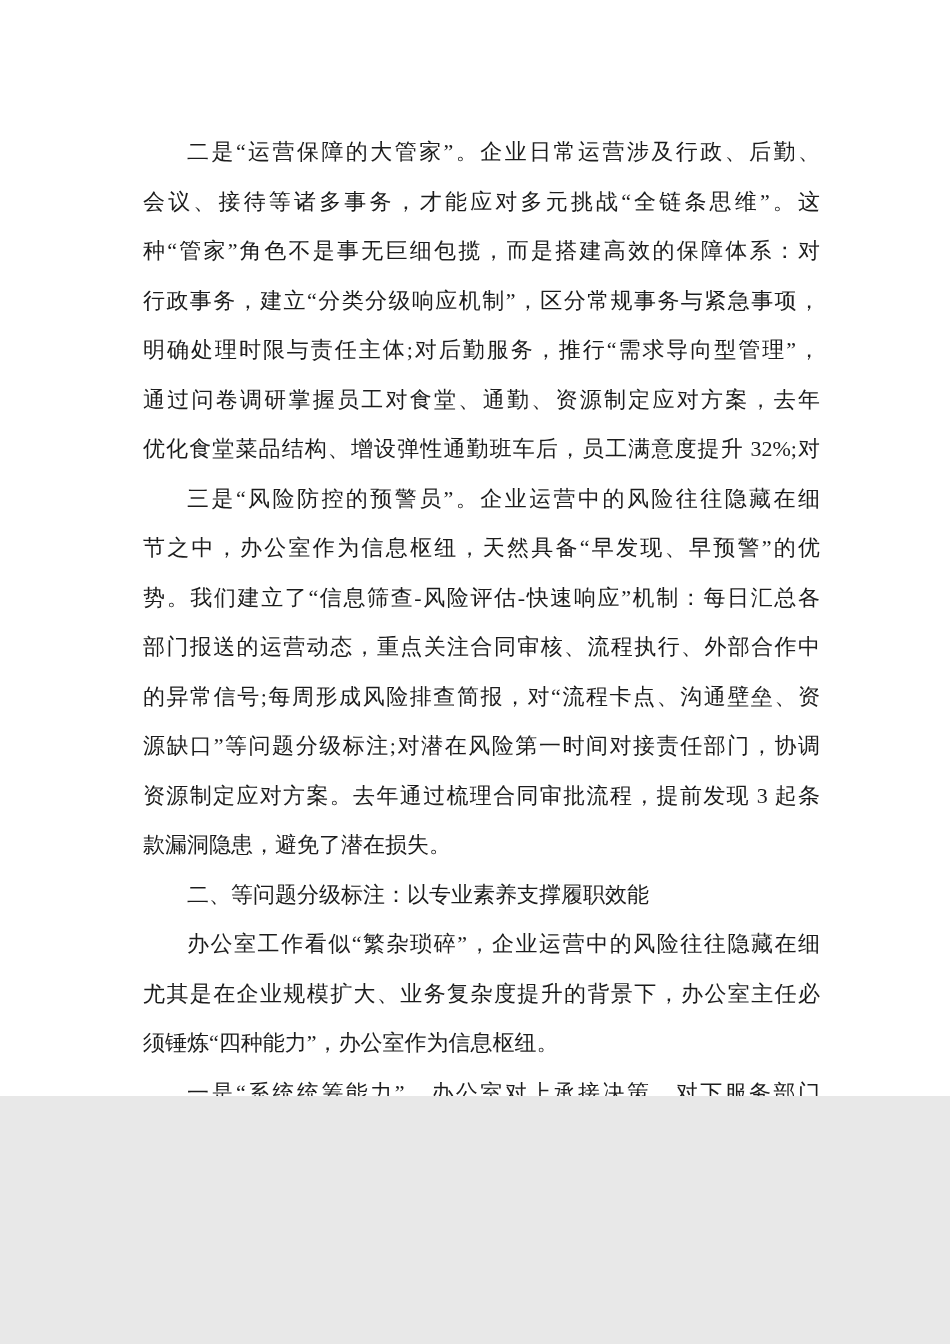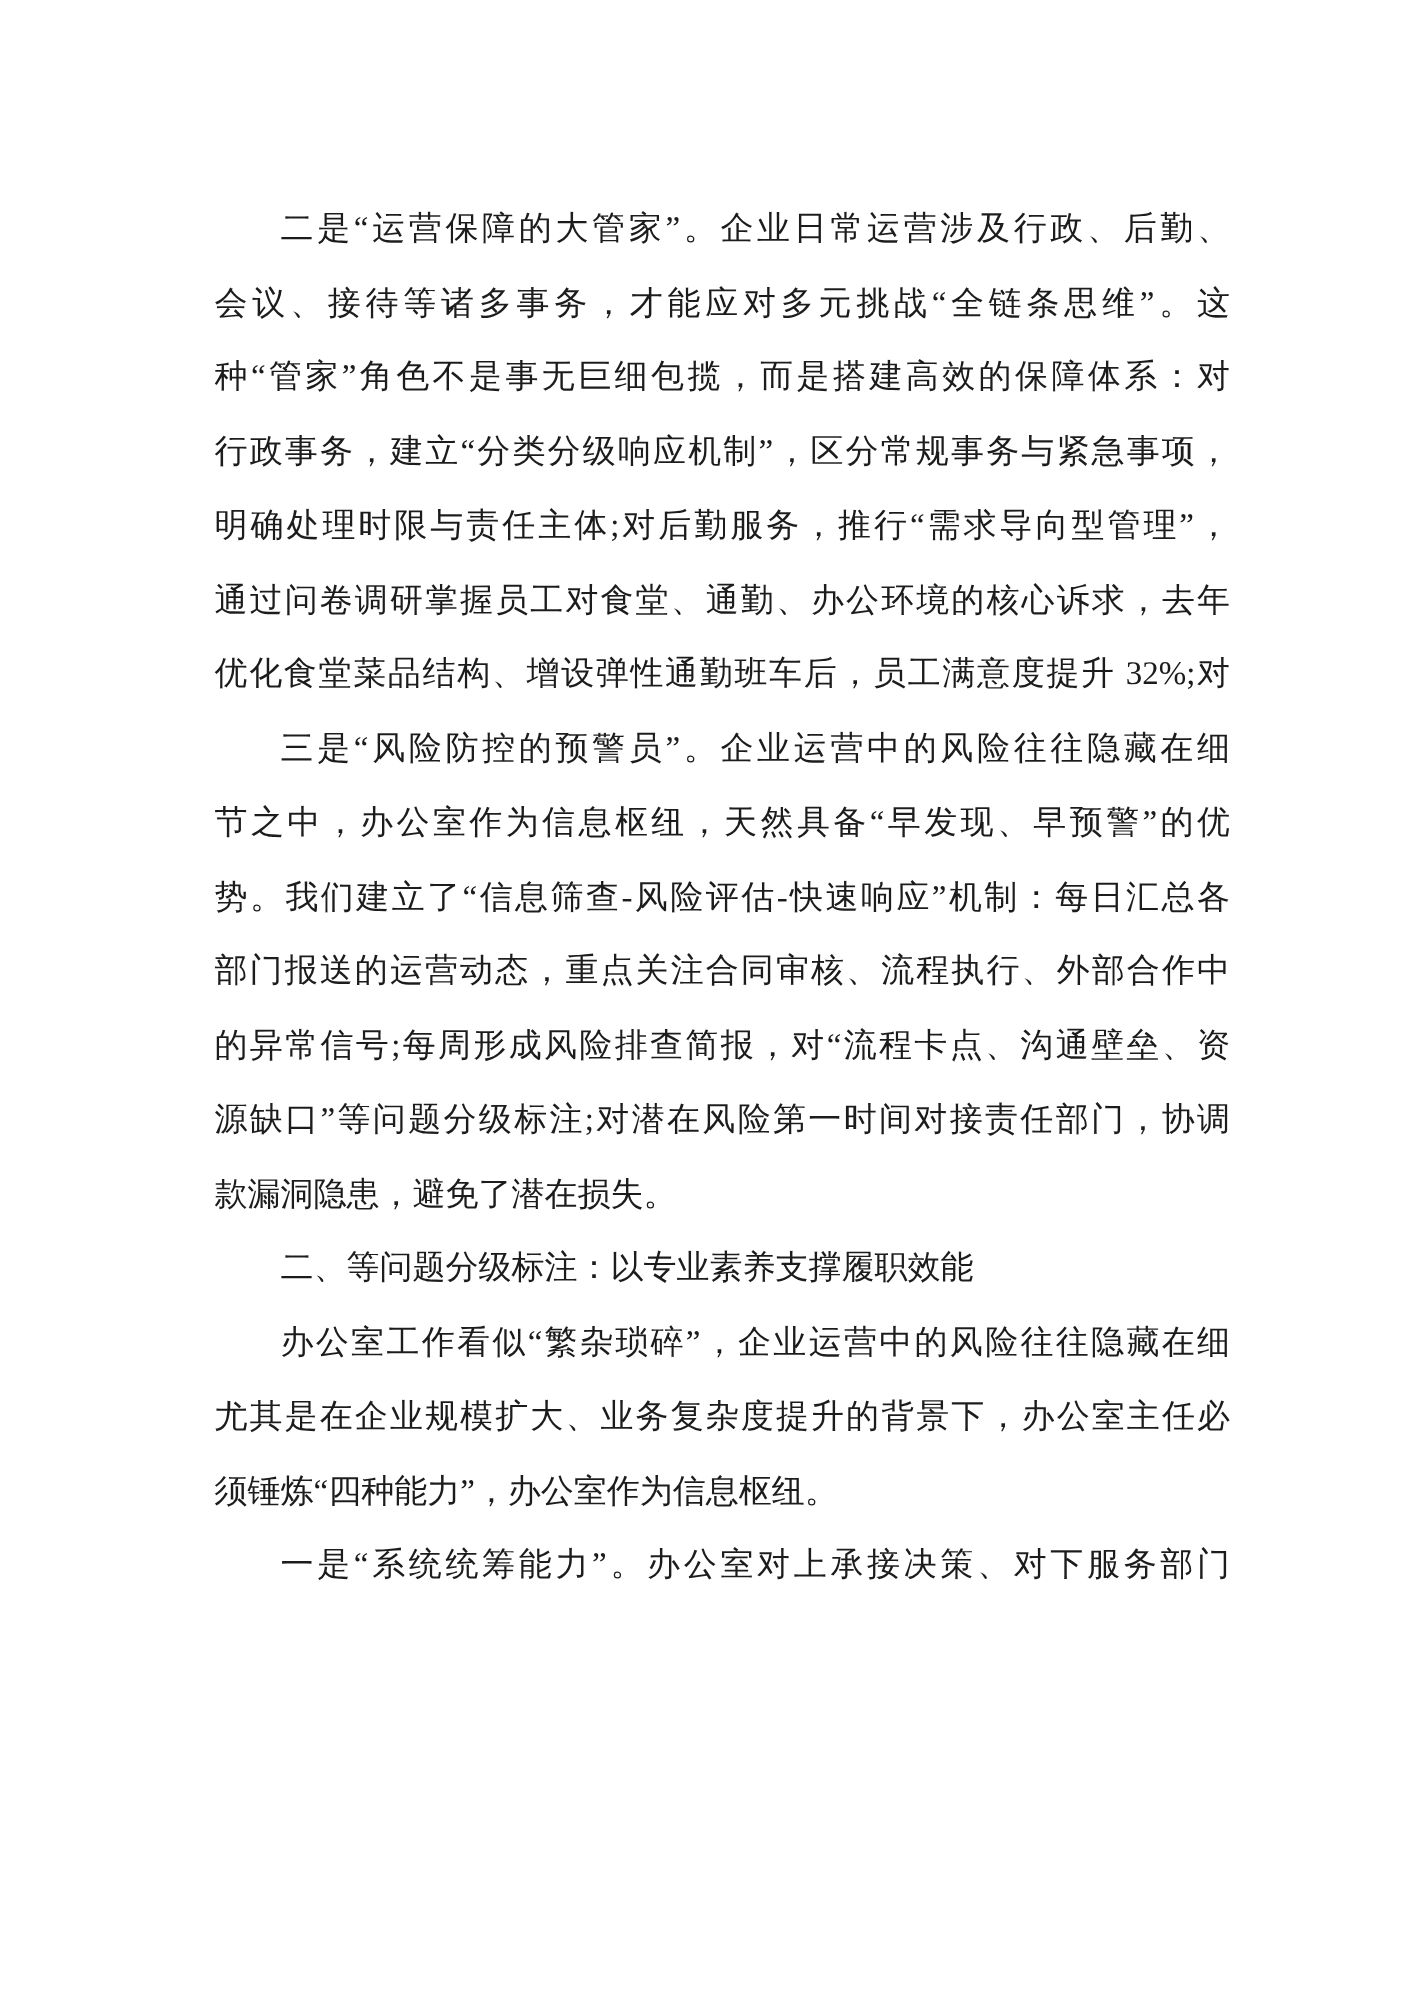--- a/index.html
+++ b/index.html
@@ -3,21 +3,21 @@
 <meta charset="utf-8">
 <style>
   html, body {
     margin: 0;
     padding: 0;
     background: #e8e8e8;
   }
   .page {
     position: relative;
     width: 950px;
-    height: 1344px;
+    height: 1096px;
     margin: 0 auto;
     background: #ffffff;
     overflow: hidden;
   }
   .doc {
     padding: 127px 130px 0 143px;
     color: #1c1c1c;
     font-family: "Liberation Serif", "DejaVu Serif", serif;
     font-size: 22px;
   }
@@ -46,30 +46,31 @@
 <body>
 
 <div class="page">
   <div class="doc">
       <div class="paragraph">
         <div class="doc-line indent">二是“运营保障的大管家”。企业日常运营涉及行政、后勤、</div>
         <div class="doc-line">会议、接待等诸多事务，才能应对多元挑战“全链条思维”。这</div>
         <div class="doc-line">种“管家”角色不是事无巨细包揽，而是搭建高效的保障体系：对</div>
         <div class="doc-line">行政事务，建立“分类分级响应机制”，区分常规事务与紧急事项，</div>
         <div class="doc-line">明确处理时限与责任主体;对后勤服务，推行“需求导向型管理”，</div>
-        <div class="doc-line">通过问卷调研掌握员工对食堂、通勤、办公环境的核心诉求，去年</div>
+        <div class="doc-line">通过问卷调研掌握员工对食堂、通勤、资源制定应对方案，去年</div>
         <div class="doc-line">优化食堂菜品结构、增设弹性通勤班车后，员工满意度提升 32%;对</div>
       </div>
       <div class="paragraph">
         <div class="doc-line indent">三是“风险防控的预警员”。企业运营中的风险往往隐藏在细</div>
         <div class="doc-line">节之中，办公室作为信息枢纽，天然具备“早发现、早预警”的优</div>
         <div class="doc-line">势。我们建立了“信息筛查-风险评估-快速响应”机制：每日汇总各</div>
         <div class="doc-line">部门报送的运营动态，重点关注合同审核、流程执行、外部合作中</div>
         <div class="doc-line">的异常信号;每周形成风险排查简报，对“流程卡点、沟通壁垒、资</div>
         <div class="doc-line">源缺口”等问题分级标注;对潜在风险第一时间对接责任部门，协调</div>
+        <div class="doc-line">资源制定应对方案。去年通过梳理合同审批流程，提前发现 3 起条</div>
         <div class="doc-line end">款漏洞隐患，避免了潜在损失。</div>
       </div>
       <div class="paragraph heading">
         <div class="doc-line indent end">二、等问题分级标注：以专业素养支撑履职效能</div>
       </div>
       <div class="paragraph">
         <div class="doc-line indent">办公室工作看似“繁杂琐碎”，企业运营中的风险往往隐藏在细</div>
         <div class="doc-line">尤其是在企业规模扩大、业务复杂度提升的背景下，办公室主任必</div>
         <div class="doc-line end">须锤炼“四种能力”，办公室作为信息枢纽。</div>
       </div>

